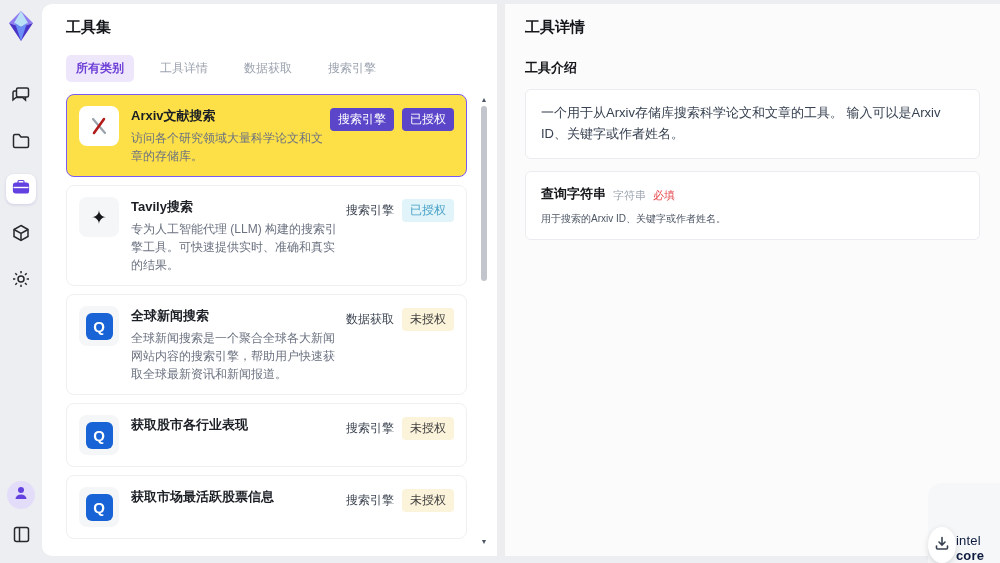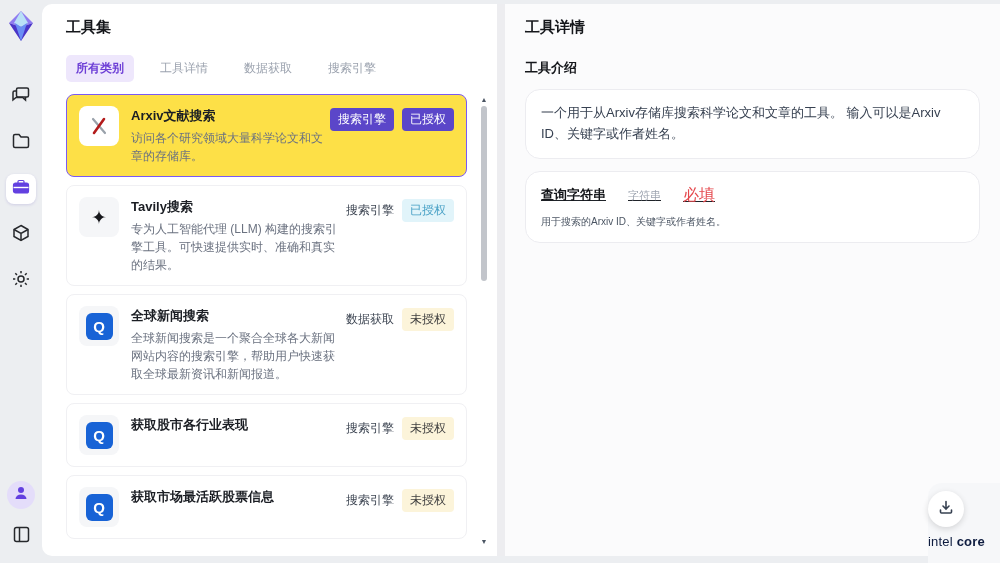--- a/index.html
+++ b/index.html
@@ -53,30 +53,30 @@
   .scroll-arrow.down { position:absolute; bottom:0; left:0; right:0; }
   .scroll-thumb { position:absolute; top:10px; left:2px; width:6px; height:175px; border-radius:3px; background:#c2c5cb; cursor:grab; }
 
   
   .divider { width:8px; background:#ededf0; }
 
   
   .detail-panel { flex:1; background:#fbfbfc; padding:14px 20px; position:relative; }
   .detail-title { font-size:15px; font-weight:bold; color:#15171b; }
   .section-heading { font-size:13px; font-weight:bold; color:#15171b; margin-top:22px; }
-  .detail-box { background:#ffffff; border:1px solid #ececf0; border-radius:15px; padding:13px 15px; margin-top:12px; }
+  .detail-box { background:#ffffff; border:1px solid #ececf0; border-radius:6px; padding:13px 15px; margin-top:12px; }
   .intro-text { font-size:13px; color:#374151; line-height:1.6; }
-  .param-head { display:flex; align-items:center; gap:22px;text-decoration:underline; }
+  .param-head { display:flex; align-items:flex-end; gap:7px; }
   .param-name { font-size:13px; font-weight:bold; color:#15171b; }
   .param-type { font-size:11px; color:#9ca3af; }
-  .param-required { font-size:16px; color:#e5484d; }
+  .param-required { font-size:11px; color:#e5484d; }
   .param-desc { font-size:10px; color:#4b5563; margin-top:9px; }
 
   
-  .corner { position:absolute; right:0; bottom:0; width:72px; height:80px; background:#f6f7f9; border-radius:14px 0 0 0; display:flex; flex-direction:column; align-items:flex-start; }
+  .corner { position:absolute; right:0; bottom:0; width:72px; height:80px; background:#f6f7f9; border-radius:14px 0 0 0; display:flex; align-items:flex-end; }
   .fab { width:36px; height:36px; border-radius:50%; background:#ffffff; box-shadow:0 2px 6px rgba(0,0,0,.14); display:flex; align-items:center; justify-content:center; margin-top:8px; cursor:pointer; }
   .brand-text { margin-top:7px; font-size:13px; color:#0d1b3f; letter-spacing:.2px; }
   .brand-text b { font-weight:bold; }
 </style>
 </head>
 <body>
 
 <div class="rail">
   <div class="rail-logo">
     <svg width="30" height="32" viewBox="0 0 30 32">

